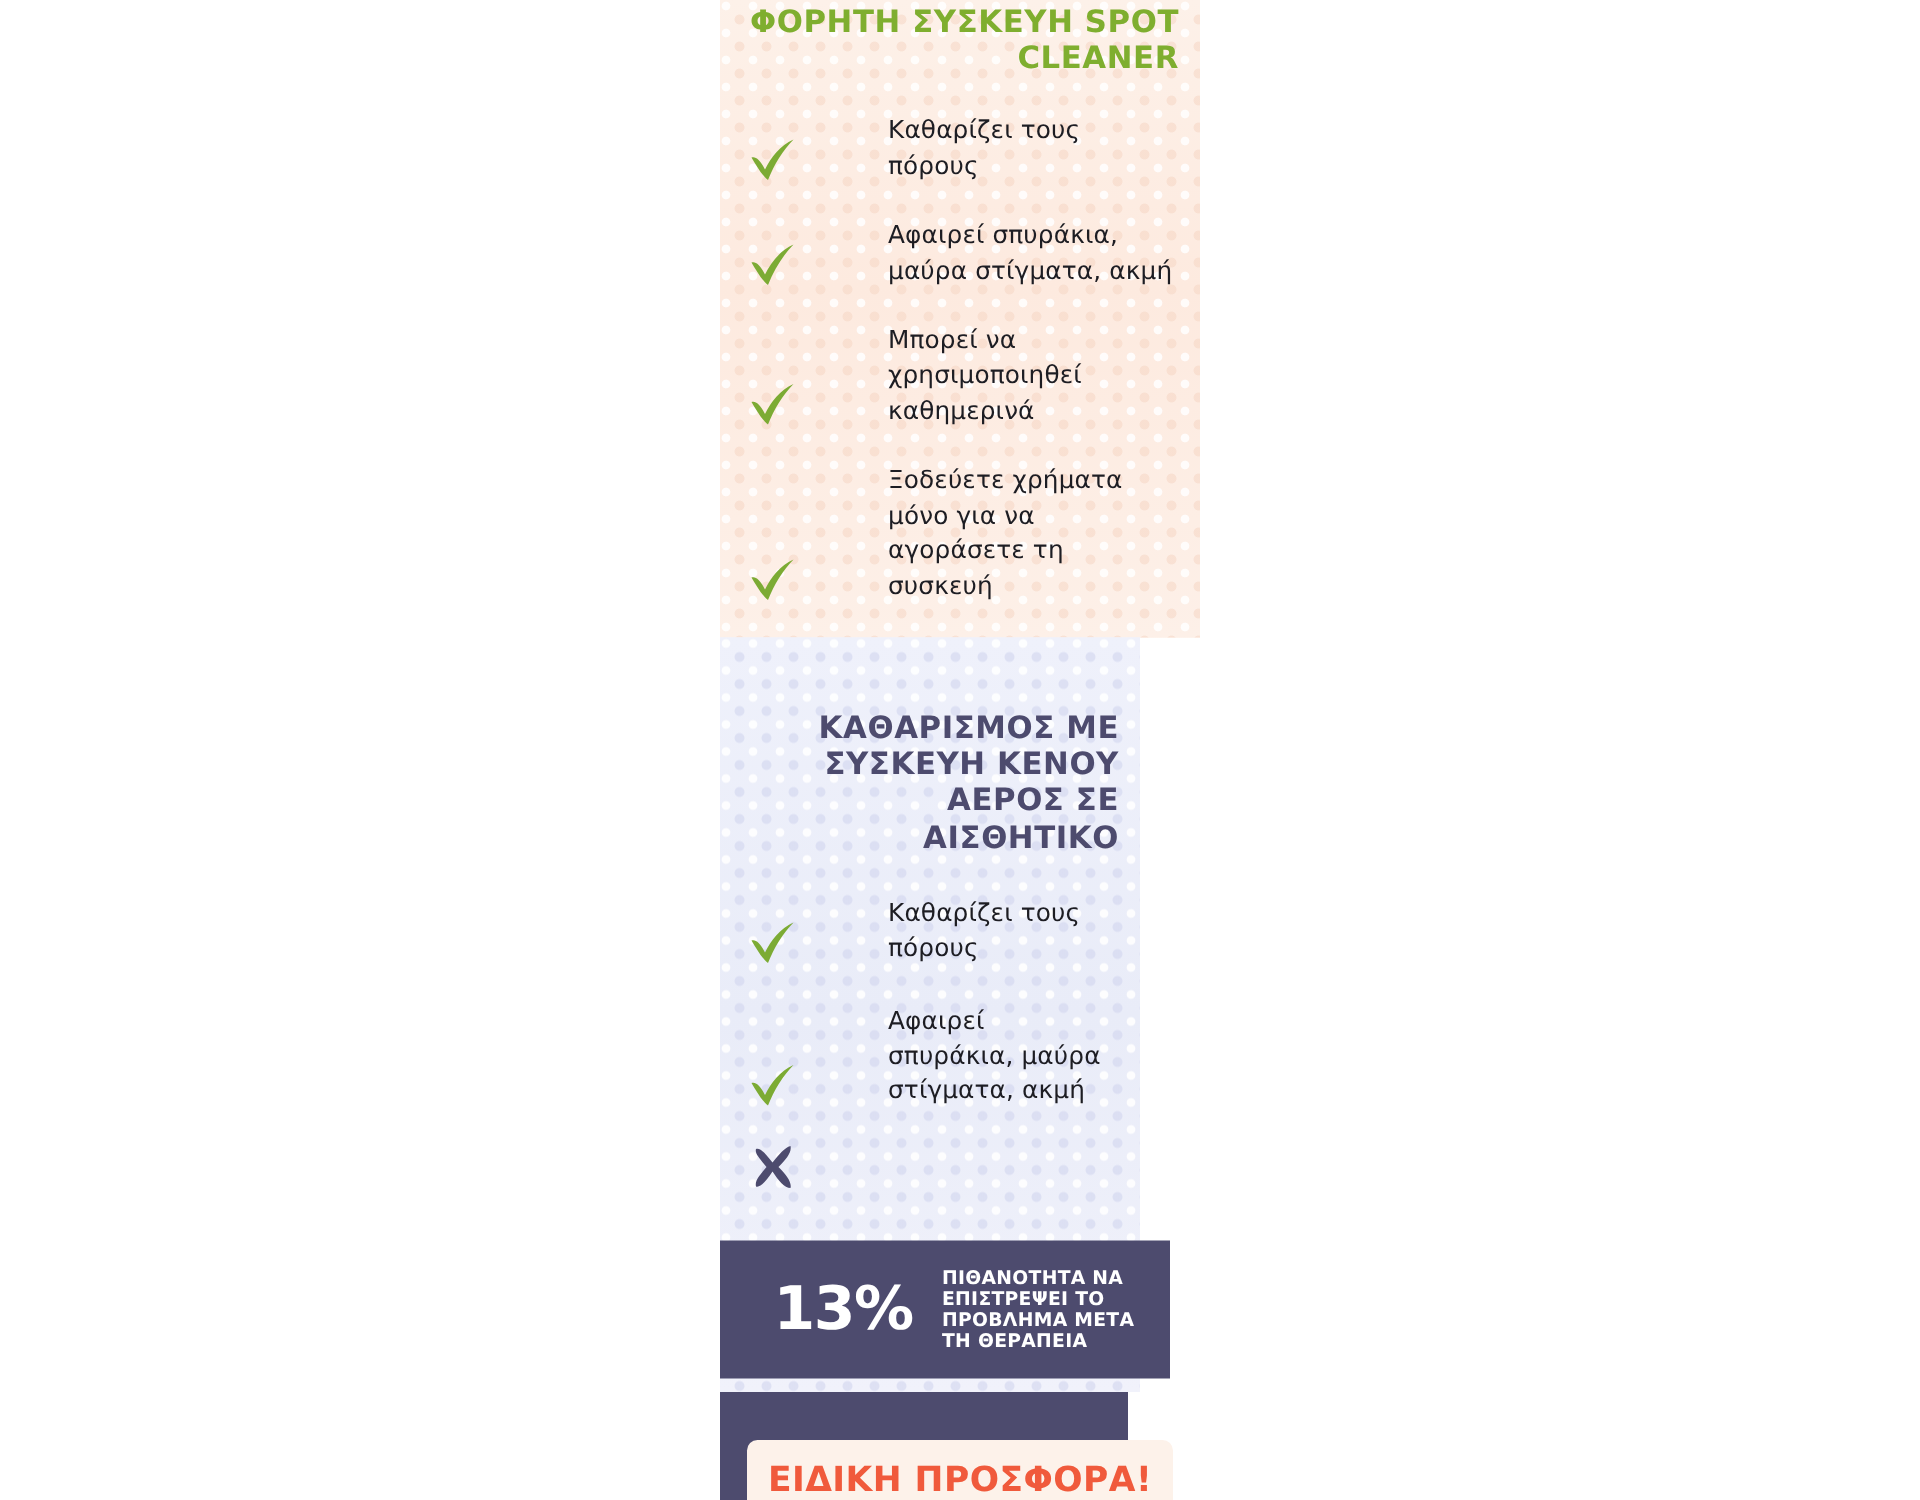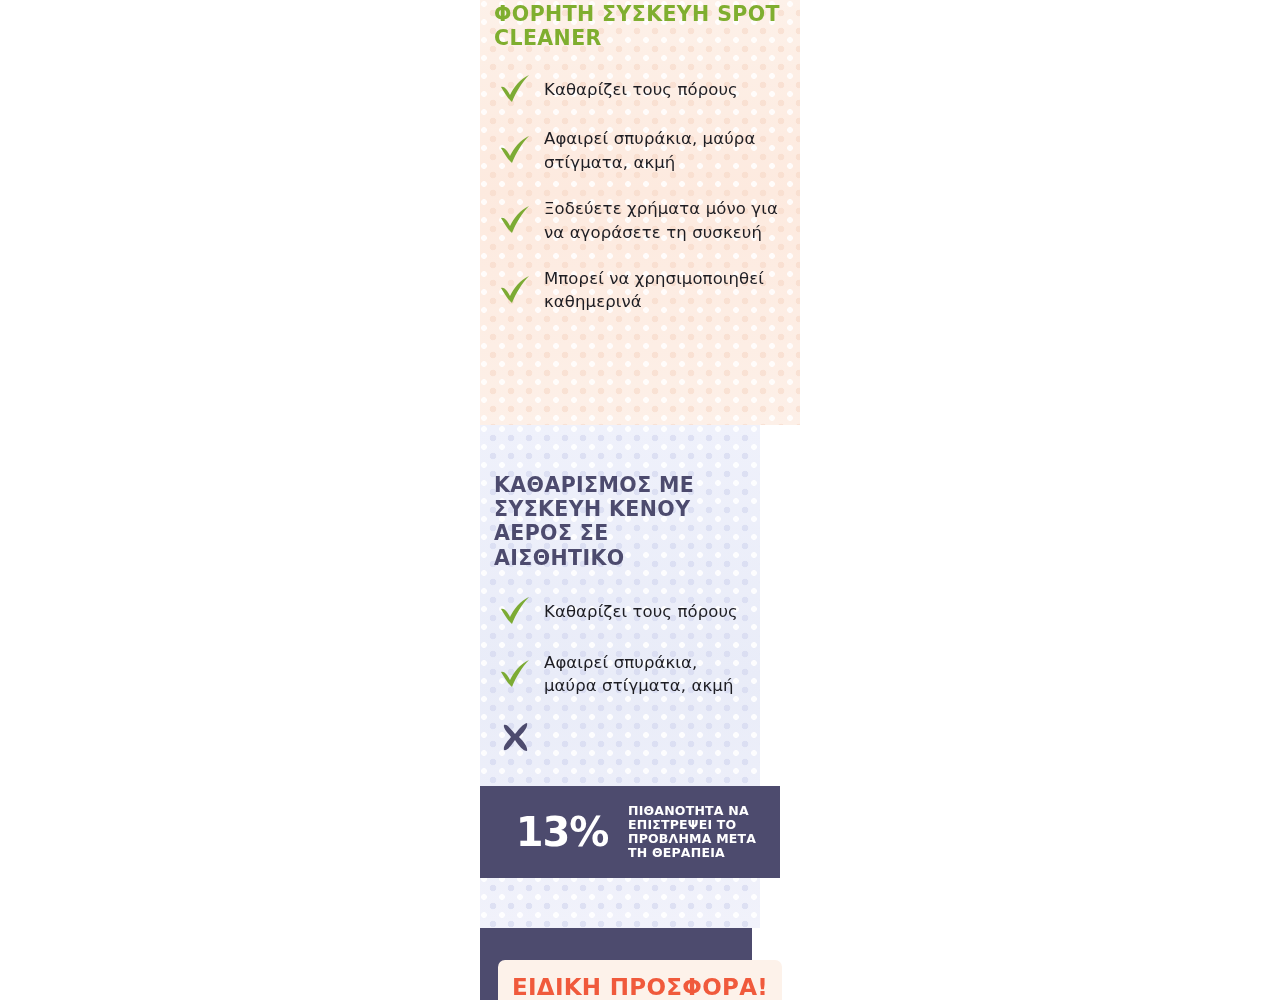--- a/index.html
+++ b/index.html
@@ -61,21 +61,21 @@
   .section-offer {
     position: relative;
     width: 272px;
     height: 72px;
     background: #4d4b6e;
     box-sizing: border-box;
   }
 
   
   .heading {
-    text-align: left;
+    text-align: right;
     font-weight: bold;
     letter-spacing: 0.4px;
     line-height: 1.18;
     padding: 0 14px;
     box-sizing: border-box;
   }
   .heading-device {
     color: #7fae2f;
     font-size: 20.5px;
     padding-top: 2px;
@@ -90,24 +90,25 @@
   .list {
     margin: 0;
     padding: 0;
     list-style: none;
   }
   .list-device { margin-top: 24px; }
   .list-salon  { margin-top: 26px; }
 
   .list-item {
     display: flex;
-    align-items: center;
+    align-items: flex-end;
     padding: 0 16px 0 18px;
     margin-bottom: 22px;
     box-sizing: border-box;
+    gap: 48px;
   }
   .list-salon .list-item { margin-bottom: 24px; }
 
   .mark {
     flex: 0 0 auto;
     width: 36px;
     height: 30px;
     margin-right: 10px;
     margin-top: 0px;
     display: block;
@@ -214,30 +215,30 @@
           </span>
           <span class="item-text">Αφαιρεί σπυράκια, μαύρα στίγματα, ακμή</span>
         </li>
 
         <li class="list-item">
           <span class="mark">
             <svg width="36" height="30" viewBox="0 0 36 30">
               <path d="M3 13 C6 12, 9 15, 12 21 C16 13, 22 5, 31 1 C24 8, 18 18, 14 28 C10 25, 6 18, 3 13 Z" fill="#7cab34"></path>
             </svg>
           </span>
+          <span class="item-text">Μπορεί να χρησιμοποιηθεί καθημερινά</span>
+        </li>
+
+        <li class="list-item">
+          <span class="mark">
+            <svg width="36" height="30" viewBox="0 0 36 30">
+              <path d="M3 13 C6 12, 9 15, 12 21 C16 13, 22 5, 31 1 C24 8, 18 18, 14 28 C10 25, 6 18, 3 13 Z" fill="#7cab34"></path>
+            </svg>
+          </span>
           <span class="item-text">Ξοδεύετε χρήματα μόνο για να αγοράσετε τη συσκευή</span>
-        </li>
-
-        <li class="list-item">
-          <span class="mark">
-            <svg width="36" height="30" viewBox="0 0 36 30">
-              <path d="M3 13 C6 12, 9 15, 12 21 C16 13, 22 5, 31 1 C24 8, 18 18, 14 28 C10 25, 6 18, 3 13 Z" fill="#7cab34"></path>
-            </svg>
-          </span>
-          <span class="item-text">Μπορεί να χρησιμοποιηθεί καθημερινά</span>
         </li>
 
       </ul>
 
 
     </div>
 
     <div class="section-salon">
 
       <div class="heading heading-salon">ΚΑΘΑΡΙΣΜΟΣ ΜΕ ΣΥΣΚΕΥΗ ΚΕΝΟΥ ΑΕΡΟΣ ΣΕ ΑΙΣΘΗΤΙΚΟ</div>

